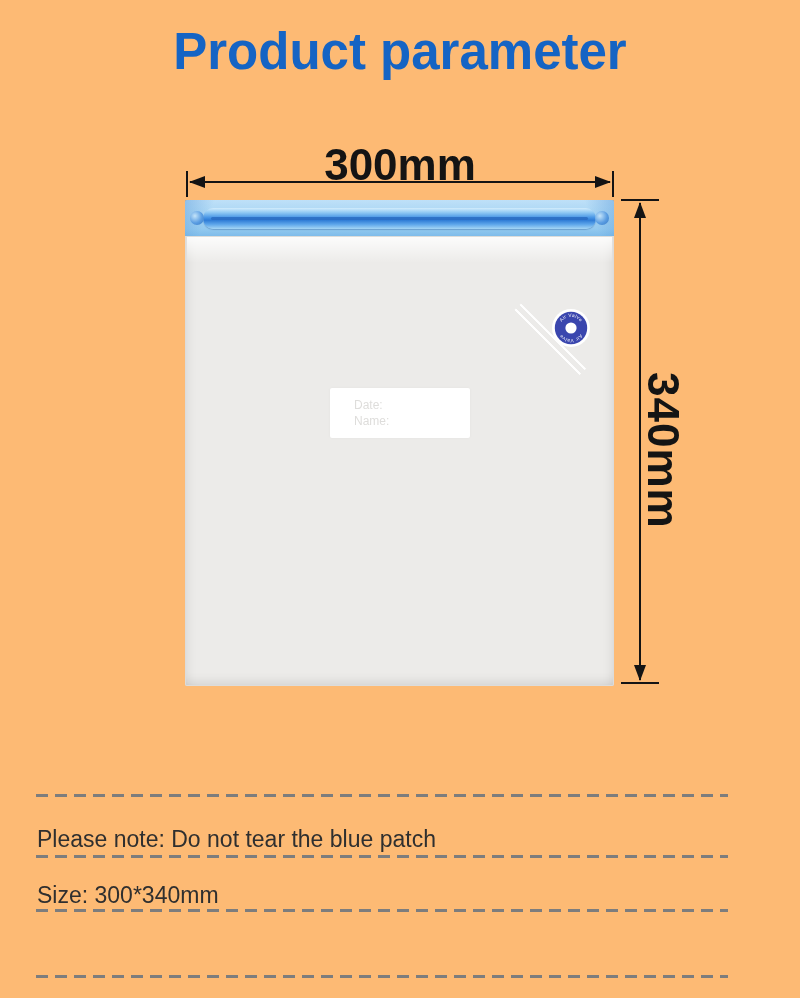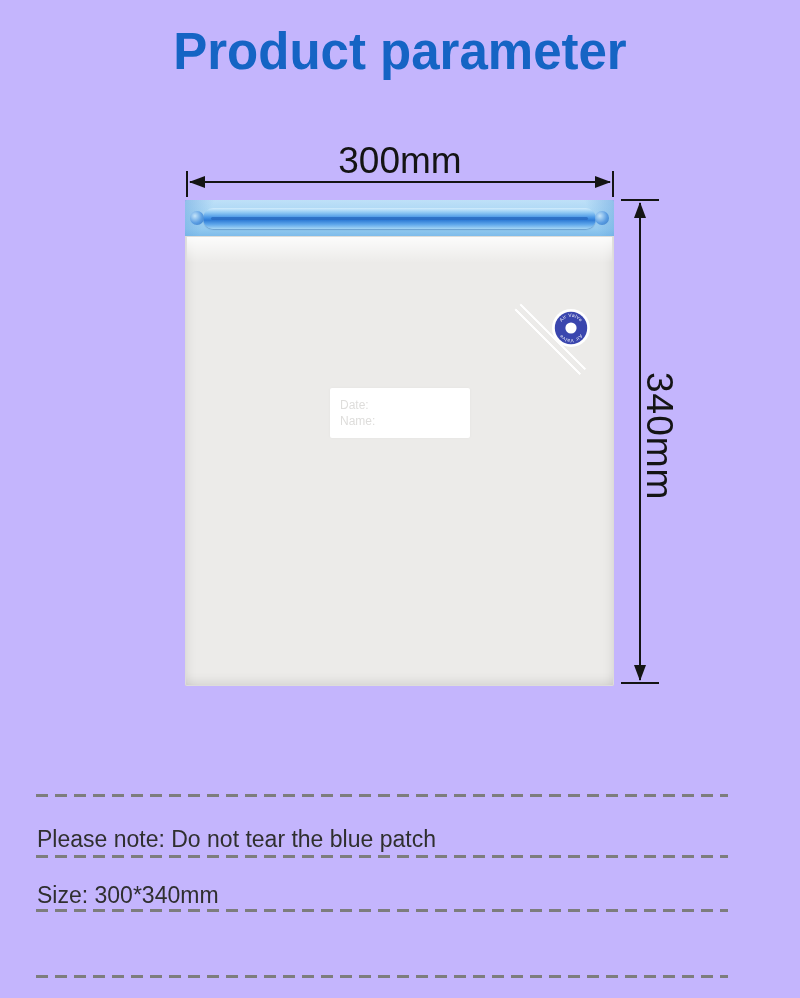--- a/index.html
+++ b/index.html
@@ -1,31 +1,31 @@
 <!DOCTYPE html>
 <html><head>
 <meta charset="utf-8">
 <style>
   * { margin:0; padding:0; box-sizing:border-box; }
   html,body { background:#ffffff; }
   .canvas {
     position:relative; width:800px; height:998px; margin:0 auto;
-    background:#c4b5fd; overflow:hidden;
+    background:#fdba74; overflow:hidden;
     font-family:"Liberation Sans", sans-serif;
   }
   .abs { position:absolute; }
 
   
   .page-title {
     left:0; top:22px; width:800px; text-align:center;
     font-size:51px; font-weight:bold; color:#1564c4; letter-spacing:0px;
   }
 
   
-  .dim-label { color:#141414; font-size:37px; font-weight:normal; }
+  .dim-label { color:#141414; font-size:44px; font-weight:bold; }
   .width-label { left:300px; top:140px; width:200px; text-align:center; }
   .height-label {
     left:638px; top:372px; writing-mode:vertical-rl; text-orientation:mixed;
     letter-spacing:1px;
   }
 
   
   .dim-line { background:#141414; }
   .tick-v { width:2px; height:26px; }
   .tick-h { width:38px; height:2px; }
@@ -71,21 +71,21 @@
     left:318px; top:98px; width:92px; height:13px;
     transform:rotate(45deg);
     background:repeating-linear-gradient(180deg, rgba(255,255,255,0.95) 0 2px, rgba(255,255,255,0) 2px 7px);
   }
 
   .valve-wrap { left:366px; top:72px; width:40px; height:40px; }
 
   .info-tag {
     left:145px; top:152px; width:140px; height:50px; background:#ffffff;
     border-radius:2px; box-shadow:0 0 3px rgba(0,0,0,0.04);
-    padding:9px 0 0 10px; font-size:12px; line-height:16px; color:#dedddb;
+    padding:9px 0 0 24px; font-size:12px; line-height:16px; color:#dedddb;
   }
 
   
   .spec-text { left:37px; font-size:23px; color:#2f2f2f; line-height:28px; }
   .dash-line {
     left:36px; width:692px; height:3px;
     background:repeating-linear-gradient(90deg, #7d7d7d 0 12px, rgba(0,0,0,0) 12px 19px);
   }
 </style>
 </head>

